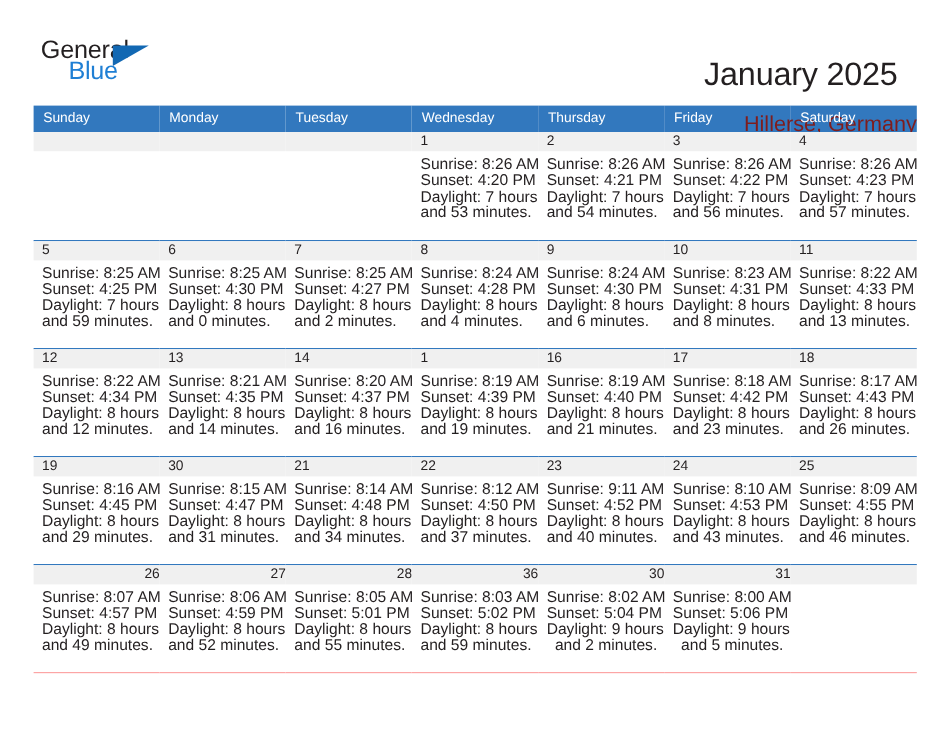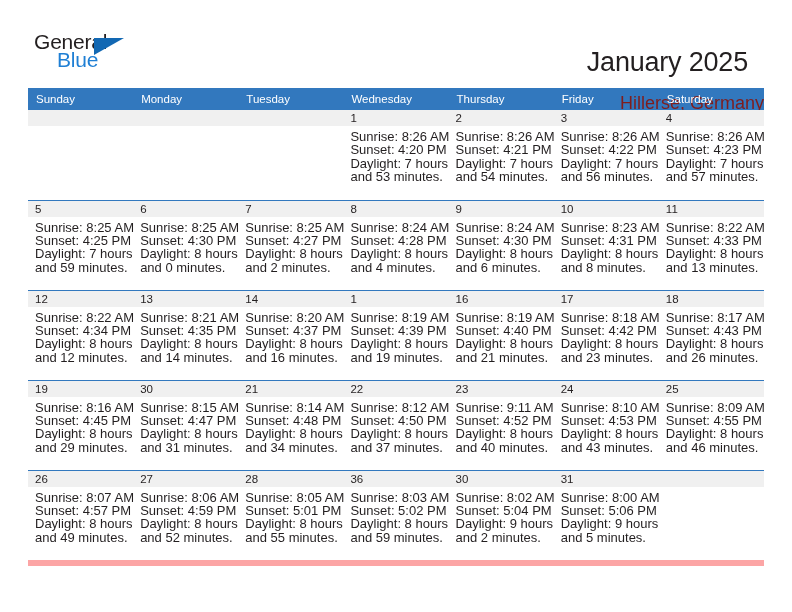--- a/index.html
+++ b/index.html
@@ -101,21 +101,22 @@
     box-sizing: border-box;
   }
   .calendar td {
     vertical-align: top;
     padding: 0;
     height: 90px;
     border-bottom: 1px solid #3278be;
     box-sizing: border-box;
   }
   .calendar tr:last-child td {
-    border-bottom: 6px solid #fca5a5;
+    border-bottom: 1px solid #fca5a5;
+    text-align: right;
   }
   .cell {
     position: relative;
     height: 89px;
     box-sizing: border-box;
   }
   .daynum-band {
     background: #f0f0f0;
     height: 16px;
     padding: 1px 0 0 7px;

